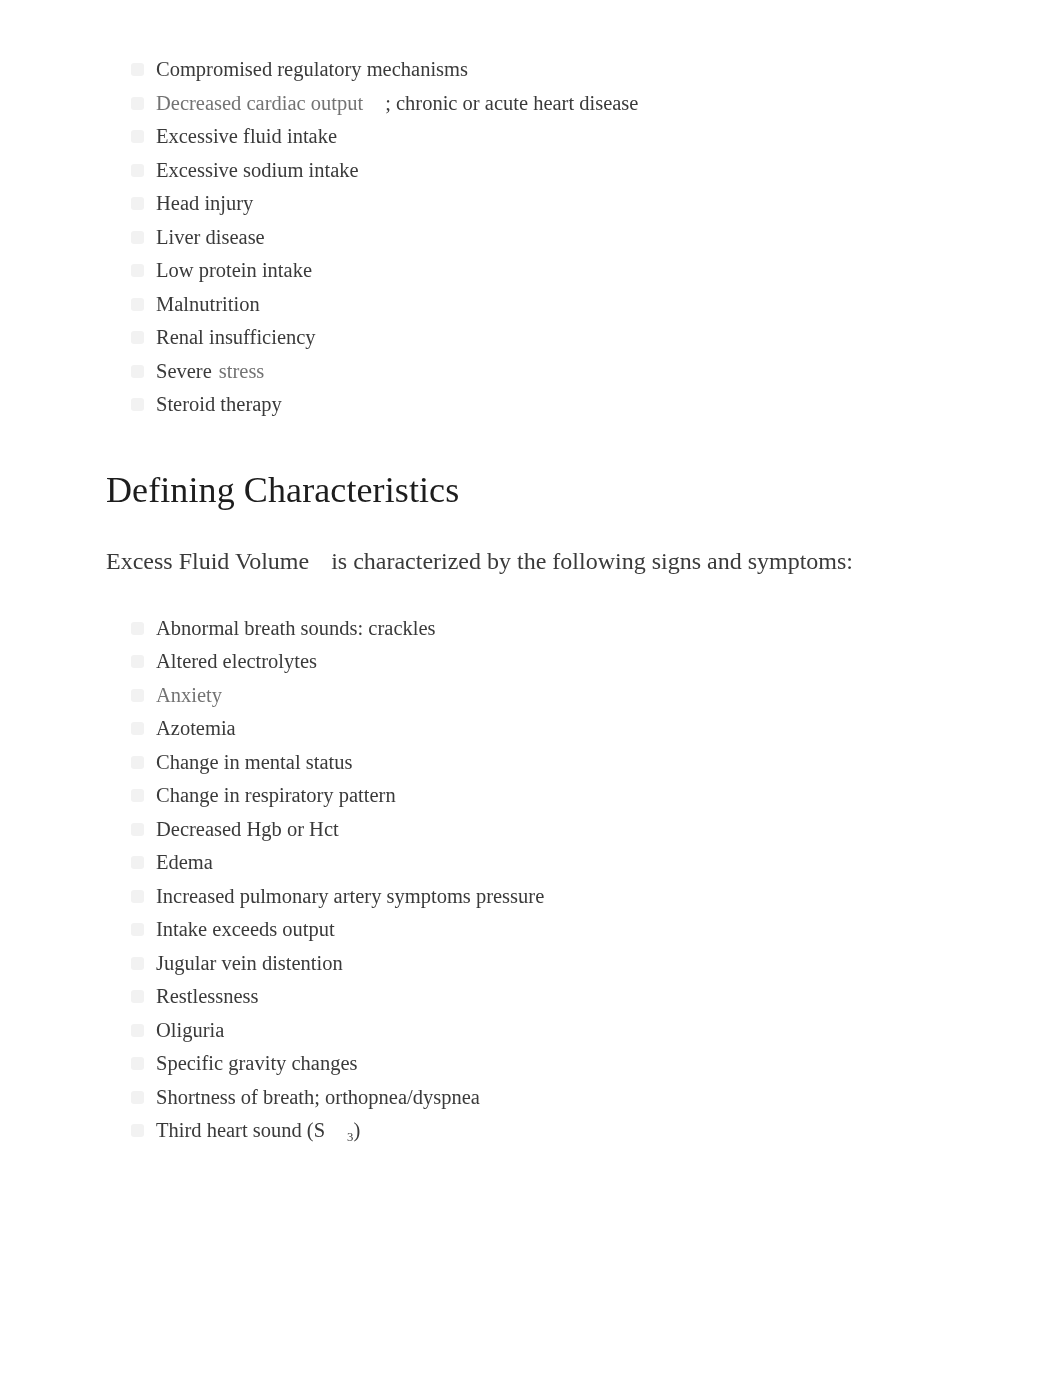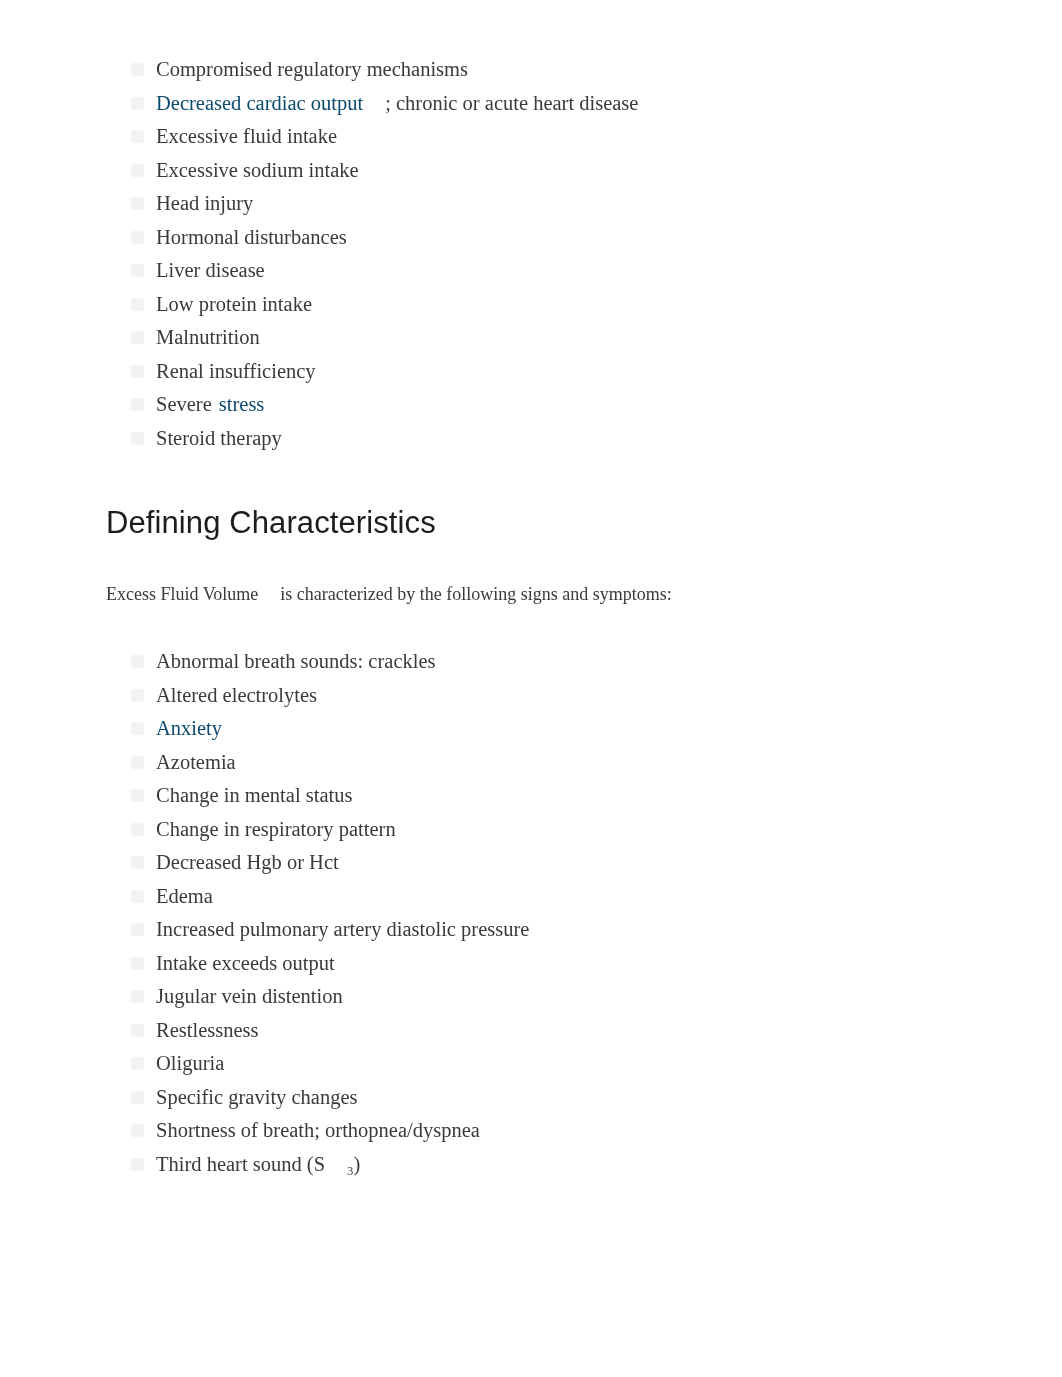--- a/index.html
+++ b/index.html
@@ -45,21 +45,21 @@
     position: absolute;
     left: 25px;
     top: 10px;
     width: 13px;
     height: 13px;
     border-radius: 3px;
     background: #f2f2f2;
     display: block;
   }
   .lnk {
-    color: #0c4a6e;
+    color: #737373;
     text-decoration: none;
   }
   .gap {
     display: inline-block;
     width: 22px;
   }
   .gap-sm {
     display: inline-block;
     width: 7px;
   }
@@ -69,32 +69,32 @@
     letter-spacing: 0;
   }
 
   
   #causes-list {
     margin-top: 13px;
   }
 
   
   h2.section-heading {
-    font-family: Liberation Sans, sans-serif;
+    font-family: Liberation Serif, serif;
     font-weight: normal;
-    font-size: 31px;
+    font-size: 36px;
     line-height: 40px;
     color: #1d1d1d;
     margin: 48px 0 0 0;
     padding: 0;
     letter-spacing: 0.1px;
   }
 
   p.section-intro {
-    font-size: 18px;
+    font-size: 24px;
     line-height: 30px;
     color: #3a3a3a;
     margin: 36px 0 0 0;
     padding: 0;
     white-space: nowrap;
   }
 
   #characteristics-list {
     margin-top: 36px;
   }
@@ -103,21 +103,20 @@
 <body>
 
 <div class="page">
 
   <ul class="doc-list" id="causes-list">
       <li><span class="bullet"></span><span>Compromised regulatory mechanisms</span></li>
       <li><span class="bullet"></span><a class="lnk" href="#">Decreased cardiac output</a><span class="gap"></span><span>; chronic or acute heart disease</span></li>
       <li><span class="bullet"></span><span>Excessive fluid intake</span></li>
       <li><span class="bullet"></span><span>Excessive sodium intake</span></li>
       <li><span class="bullet"></span><span>Head injury</span></li>
-      <li><span class="bullet"></span><span>Hormonal disturbances</span></li>
       <li><span class="bullet"></span><span>Liver disease</span></li>
       <li><span class="bullet"></span><span>Low protein intake</span></li>
       <li><span class="bullet"></span><span>Malnutrition</span></li>
       <li><span class="bullet"></span><span>Renal insufficiency</span></li>
       <li><span class="bullet"></span><span>Severe</span><span class="gap-sm"></span><a class="lnk" href="#">stress</a></li>
       <li><span class="bullet"></span><span>Steroid therapy</span></li>
     </ul>
 
   <h2 class="section-heading">Defining Characteristics</h2>
 
@@ -127,21 +126,21 @@
 
   <ul class="doc-list" id="characteristics-list">
       <li><span class="bullet"></span><span>Abnormal breath sounds: crackles</span></li>
       <li><span class="bullet"></span><span>Altered electrolytes</span></li>
       <li><span class="bullet"></span><a class="lnk" href="#">Anxiety</a></li>
       <li><span class="bullet"></span><span>Azotemia</span></li>
       <li><span class="bullet"></span><span>Change in mental status</span></li>
       <li><span class="bullet"></span><span>Change in respiratory pattern</span></li>
       <li><span class="bullet"></span><span>Decreased Hgb or Hct</span></li>
       <li><span class="bullet"></span><span>Edema</span></li>
-      <li><span class="bullet"></span><span>Increased pulmonary artery diastolic pressure</span></li>
+      <li><span class="bullet"></span><span>Increased pulmonary artery symptoms pressure</span></li>
       <li><span class="bullet"></span><span>Intake exceeds output</span></li>
       <li><span class="bullet"></span><span>Jugular vein distention</span></li>
       <li><span class="bullet"></span><span>Restlessness</span></li>
       <li><span class="bullet"></span><span>Oliguria</span></li>
       <li><span class="bullet"></span><span>Specific gravity changes</span></li>
       <li><span class="bullet"></span><span>Shortness of breath; orthopnea/dyspnea</span></li>
       <li><span class="bullet"></span><span>Third heart sound (S</span><span class="gap"></span><sub class="s3">3</sub><span>)</span></li>
     </ul>
 
 </div>

